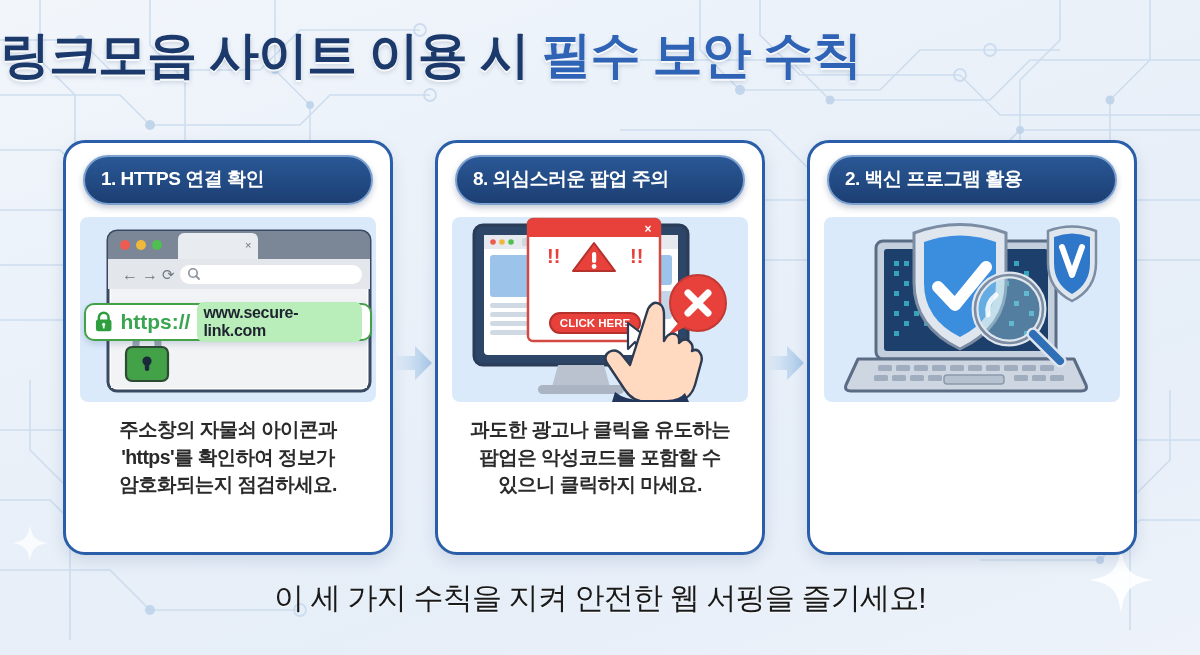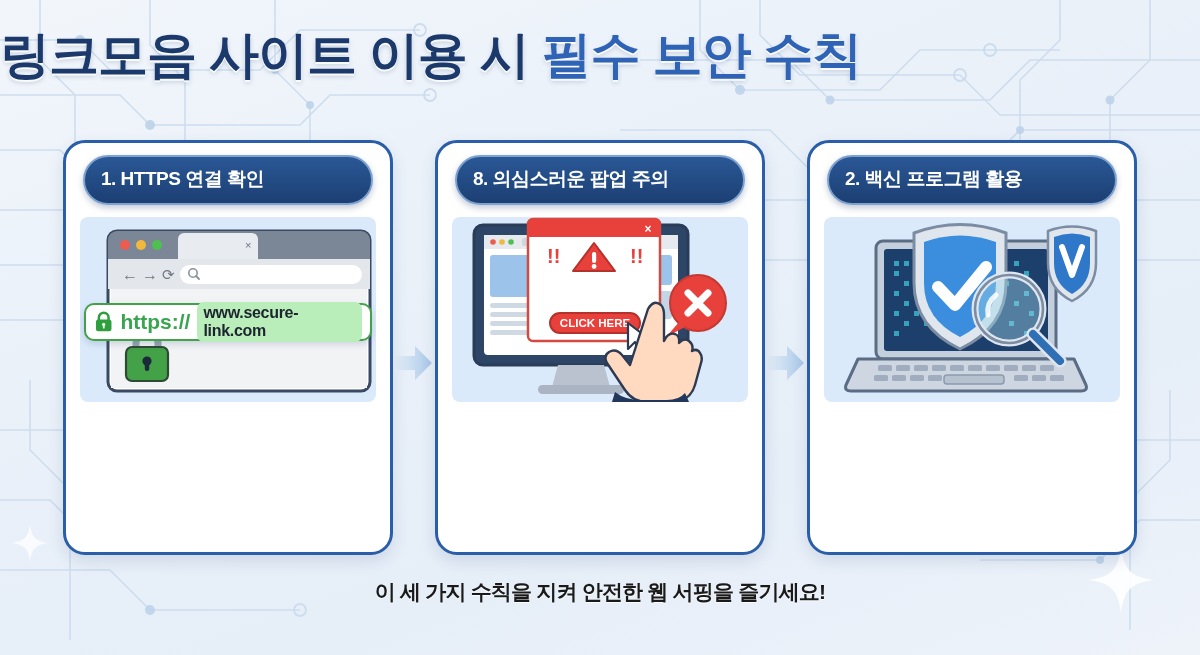--- a/index.html
+++ b/index.html
@@ -95,21 +95,21 @@
     align-self: center;
     margin-top: 30px;
   }
 
   
   .footer {
     position: absolute; top: 578px; left: 0; width: 1200px;
     text-align: center; z-index: 5;
   }
   .footer-text {
-    font-size: 21px; font-weight: 700; color: #1a1a1a;
+    font-size: 30px; font-weight: 400; color: #1a1a1a;
     letter-spacing: -0.8px;
     text-shadow: 0 1px 0 rgba(255,255,255,.8);
     white-space: nowrap;
   }
 </style>
 </head>
 <body>
 
 <div id="stage">
 
@@ -233,20 +233,23 @@
             <rect x="2" y="8.5" width="16" height="12" rx="2.6" fill="#2f9e3f"></rect>
             <circle cx="10" cy="13.6" r="1.7" fill="#eafbea"></circle>
             <rect x="9.1" y="14.2" width="1.9" height="3.6" rx="0.9" fill="#eafbea"></rect>
           </svg>
           <span style="color:#3aa550; font-size:21px; font-weight:600;">https://</span>
           <span style="background:#b9edb9; color:#1d2430; font-size:16px; font-weight:700;
                        padding:2px 6px; border-radius:7px; letter-spacing:-0.3px;">www.secure-link.com</span>
         </div>
       </div>
 
+      <div class="card-body">주소창의 자물쇠 아이콘과
+'https'를 확인하여 정보가
+암호화되는지 점검하세요.</div>
     </div>
 
     <div class="arrow">
       <svg width="40" height="42" viewBox="0 0 40 42">
         <defs>
           <linearGradient id="ag1" x1="0" y1="0" x2="1" y2="0">
             <stop offset="0%" stop-color="#e4eef8"></stop>
               <stop offset="100%" stop-color="#a9c8e8"></stop>
           </linearGradient>
         </defs>
@@ -307,20 +310,23 @@
 
           <g>
             <path d="M196 92 q6 -10 13 -4 q3 3 3 10 v26 q4 -9 11 -7 q5 2 4 9
                      q5 -6 10 -2 q5 4 3 10 q5 -3 8 2 q3 4 1 10 l-6 22
                      q-5 17 -24 17 h-24 q-14 0 -22 -12 l-18 -27 q-4 -7 2 -11 q7 -4 13 3 l8 10 Z" fill="#ffd9c0" stroke="#2d3b52" stroke-width="2.4" stroke-linejoin="round"></path>
             <path d="M163 175 q10 8 26 8 h26 q12 0 18 -7 l4 9 H160 Z" fill="#23365c"></path>
           </g>
         </svg>
       </div>
 
+      <div class="card-body">과도한 광고나 클릭을 유도하는
+팝업은 악성코드를 포함할 수
+있으니 클릭하지 마세요.</div>
     </div>
 
     <div class="arrow">
       <svg width="40" height="42" viewBox="0 0 40 42">
         <defs>
           <linearGradient id="ag2" x1="0" y1="0" x2="1" y2="0">
             <stop offset="0%" stop-color="#e4eef8"></stop>
               <stop offset="100%" stop-color="#a9c8e8"></stop>
           </linearGradient>
         </defs>

